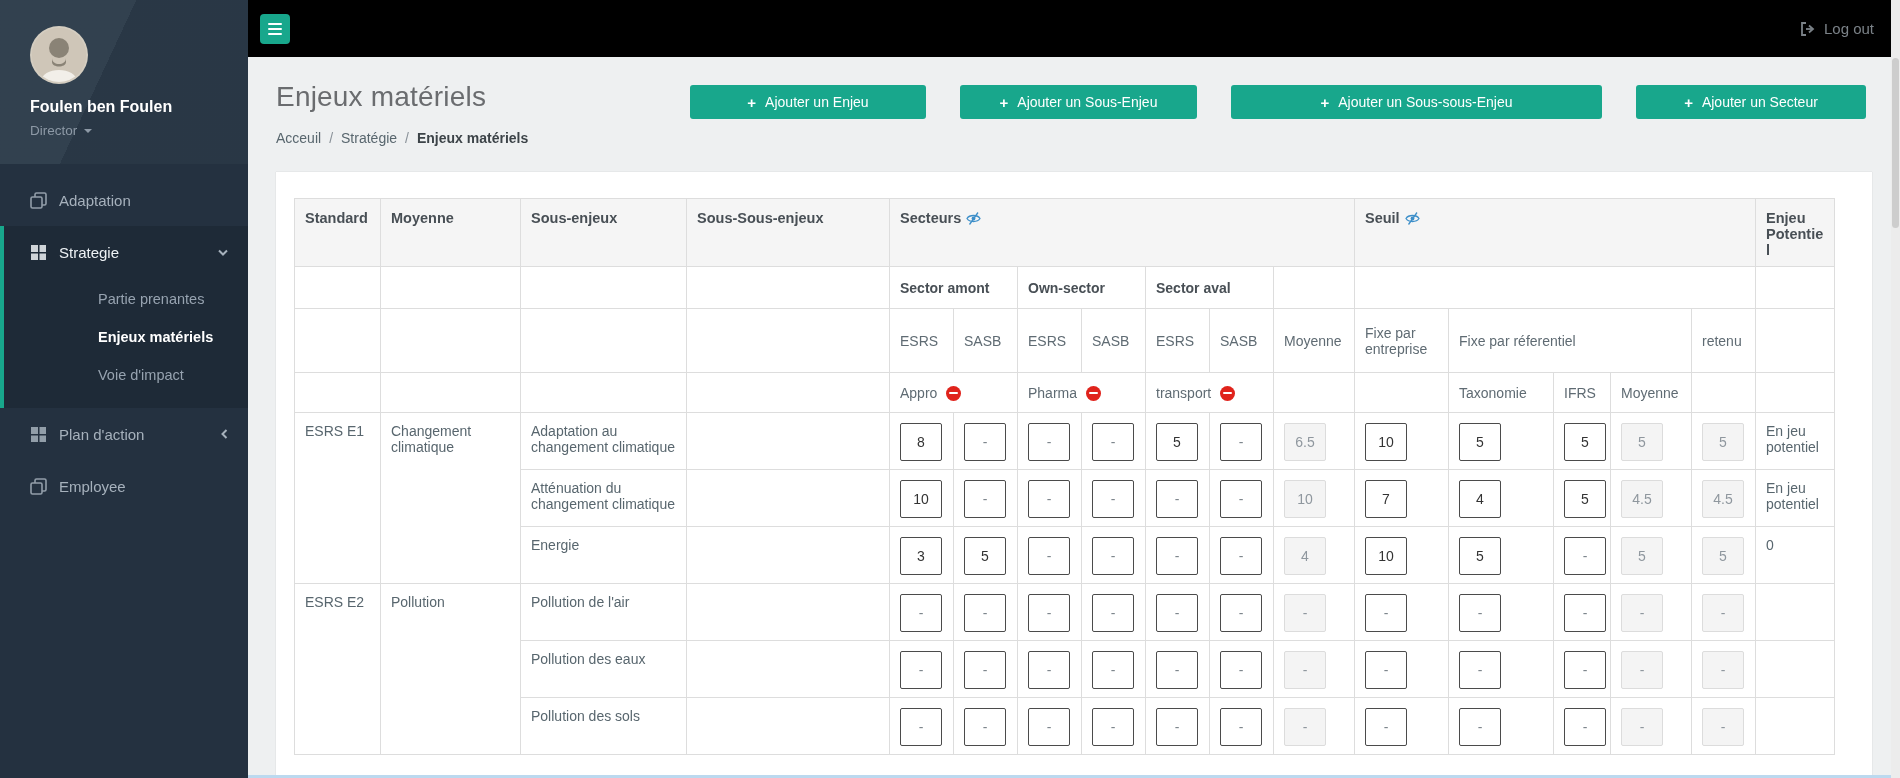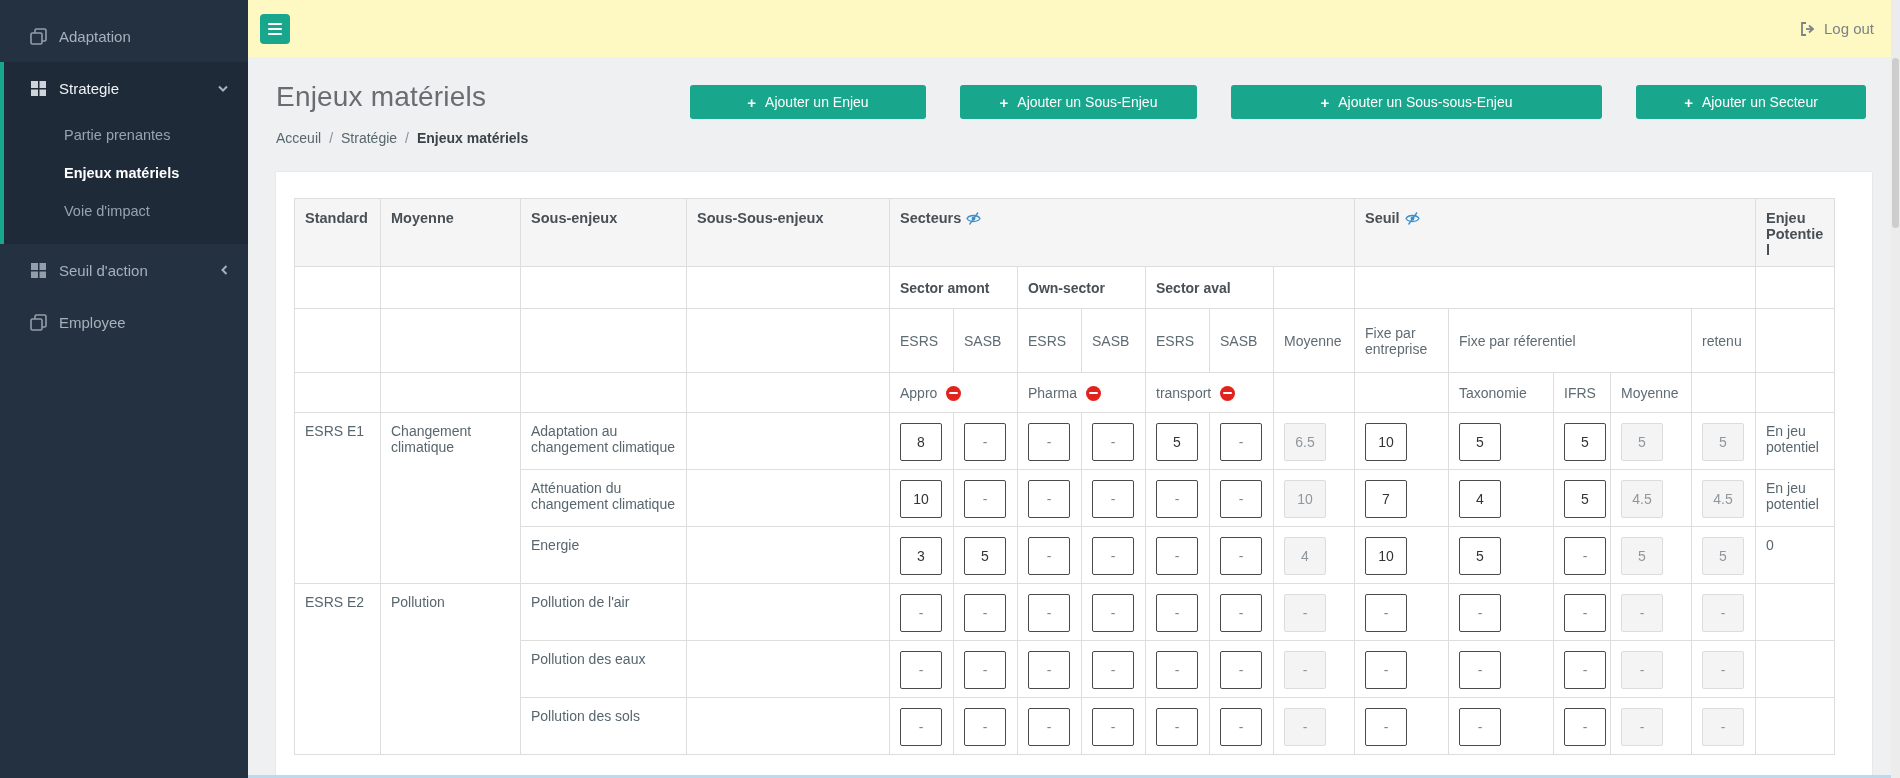--- a/index.html
+++ b/index.html
@@ -30,29 +30,29 @@
     height:52px; display:flex; align-items:center; gap:12px;
     padding:0 20px 0 30px; color:#a6b1bc; cursor:pointer;
   }
   .menu-item .mi-icon { width:17px; height:17px; flex:0 0 17px; opacity:.85; }
   .menu-item .grow { flex:1; }
   .section-active { background:#1e2a37; border-left:4px solid var(--accent); }
   .section-active .menu-item { padding-left:26px; color:#eef2f5; }
   .submenu { padding:2px 0 14px 0; }
   .submenu-item {
     height:38px; display:flex; align-items:center;
-    padding-left:60px; font-size:14.5px; color:#97a3b0; cursor:pointer;
+    padding-left:94px; font-size:14.5px; color:#97a3b0; cursor:pointer;
   }
   .submenu-item.active { color:#ffffff; font-weight:700; }
   .chev { stroke:#a6b1bc; fill:none; stroke-width:2; }
 
   
   .main { flex:1; display:flex; flex-direction:column; position:relative; min-width:0; }
   .topbar {
-    height:57px; flex:0 0 57px; background:#fef9c3;
+    height:57px; flex:0 0 57px; background:#000000;
     display:flex; align-items:center; justify-content:space-between;
     padding:0 26px 0 12px;
   }
   .hamburger {
     width:30px; height:30px; border:none; border-radius:4px;
     background:var(--accent); cursor:pointer; display:flex; flex-direction:column;
     align-items:center; justify-content:center; gap:3px; padding:0;
   }
   .hamburger span { display:block; width:14px; height:2px; background:#fff; border-radius:1px; }
   .logout { display:flex; align-items:center; gap:9px; color:#7b8288; font-size:15px; cursor:pointer; }
@@ -99,20 +99,35 @@
   .bottom-line { position:absolute; left:0; right:0; bottom:0; height:3px; background:#bcd9ef; }
   .vscroll { position:fixed; right:0; top:0; bottom:0; width:9px; background:#ececec; }
   .vscroll .thumb { position:absolute; top:58px; left:1px; width:7px; height:170px; background:#cdcdcd; border-radius:4px; }
 </style>
 </head>
 <body>
 
 <div class="app">
 
   <aside class="sidebar">
+    <div class="profile">
+      <div class="avatar">
+        <svg width="54" height="54" viewBox="0 0 54 54">
+          <rect width="54" height="54" fill="#cfc6b8"></rect>
+          <circle cx="27" cy="20" r="10" fill="#8a8376"></circle>
+          <path d="M9 54 C9 38 45 38 45 54 Z" fill="#f2efe9"></path>
+          <path d="M20 30 C20 38 34 38 34 30 L34 34 C34 40 20 40 20 34 Z" fill="#8a8376"></path>
+        </svg>
+      </div>
+      <div class="uname">Foulen ben Foulen</div>
+      <div class="urole">
+        <span>Director</span>
+        <span class="caret-down"></span>
+      </div>
+    </div>
 
     <nav class="menu">
       <div class="menu-item">
         <svg class="mi-icon" viewBox="0 0 17 17">
           <rect x="5" y="1" width="11" height="12" rx="1.5" fill="none" stroke="#a6b1bc" stroke-width="1.6"></rect>
           <rect x="1" y="5" width="11" height="11" rx="1.5" fill="#243140" stroke="#a6b1bc" stroke-width="1.6"></rect>
         </svg>
         <span class="grow">Adaptation</span>
       </div>
 
@@ -136,21 +151,21 @@
         </div>
       </div>
 
       <div class="menu-item">
         <svg class="mi-icon" viewBox="0 0 17 17">
           <rect x="1" y="1" width="7" height="7" fill="#a6b1bc"></rect>
             <rect x="9.5" y="1" width="6.5" height="7" fill="#a6b1bc"></rect>
           <rect x="1" y="9.5" width="7" height="6.5" fill="#a6b1bc"></rect>
             <rect x="9.5" y="9.5" width="6.5" height="6.5" fill="#a6b1bc"></rect>
         </svg>
-        <span class="grow">Seuil d'action</span>
+        <span class="grow">Plan d'action</span>
         <svg width="7" height="10" viewBox="0 0 7 10">
           <polyline class="chev" points="5.5,1 1.5,5 5.5,9"></polyline>
         </svg>
       </div>
 
       <div class="menu-item">
         <svg class="mi-icon" viewBox="0 0 17 17">
           <rect x="5" y="1" width="11" height="12" rx="1.5" fill="none" stroke="#a6b1bc" stroke-width="1.6"></rect>
           <rect x="1" y="5" width="11" height="11" rx="1.5" fill="#243140" stroke="#a6b1bc" stroke-width="1.6"></rect>
         </svg>

